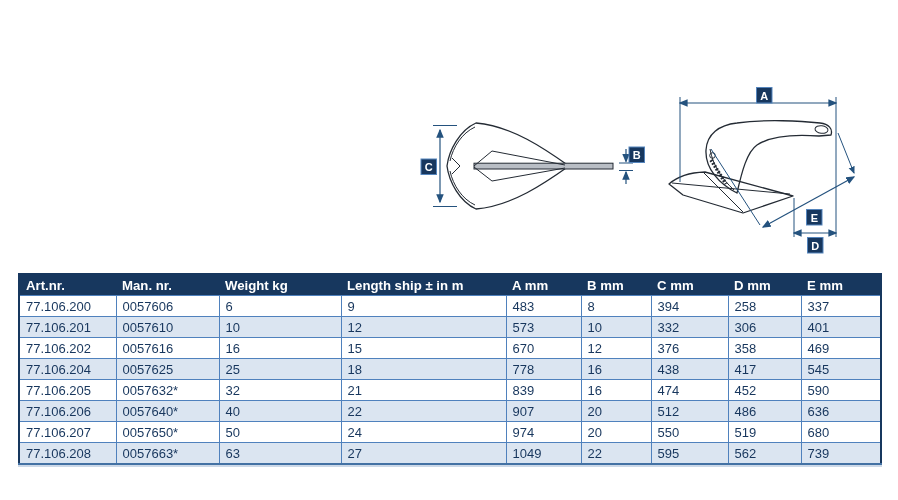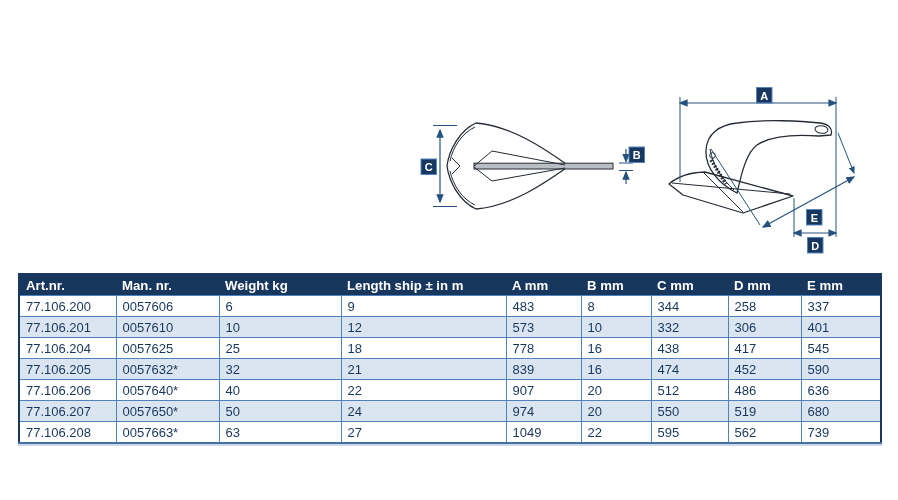--- a/index.html
+++ b/index.html
@@ -134,36 +134,47 @@
       </tr>
     </thead>
     <tbody>
       <tr>
         <td>77.106.200</td>
         <td>0057606</td>
         <td>6</td>
         <td>9</td>
         <td>483</td>
         <td>8</td>
-        <td>344</td>
+        <td>394</td>
         <td>258</td>
         <td>337</td>
       </tr>
       <tr>
         <td>77.106.201</td>
         <td>0057610</td>
         <td>10</td>
         <td>12</td>
         <td>573</td>
         <td>10</td>
         <td>332</td>
         <td>306</td>
         <td>401</td>
       </tr>
       <tr>
+        <td>77.106.202</td>
+        <td>0057616</td>
+        <td>16</td>
+        <td>15</td>
+        <td>670</td>
+        <td>12</td>
+        <td>376</td>
+        <td>358</td>
+        <td>469</td>
+      </tr>
+      <tr>
         <td>77.106.204</td>
         <td>0057625</td>
         <td>25</td>
         <td>18</td>
         <td>778</td>
         <td>16</td>
         <td>438</td>
         <td>417</td>
         <td>545</td>
       </tr>

